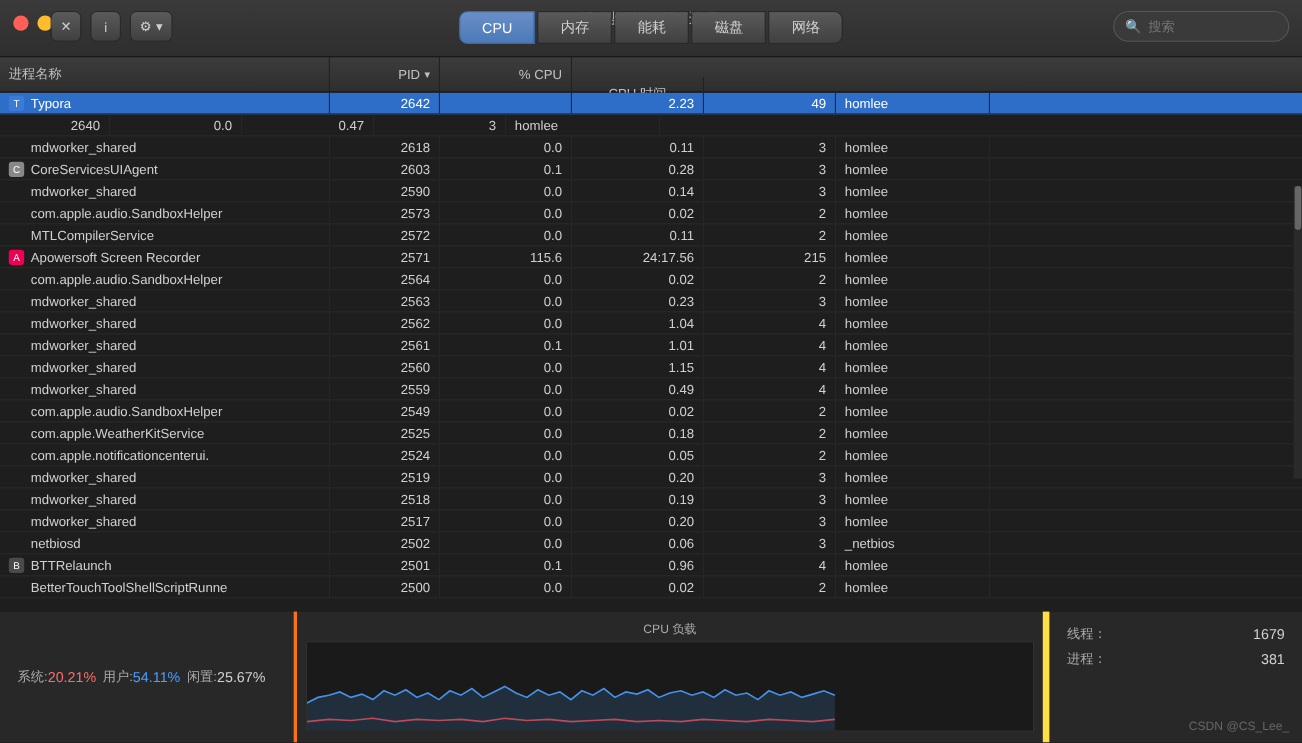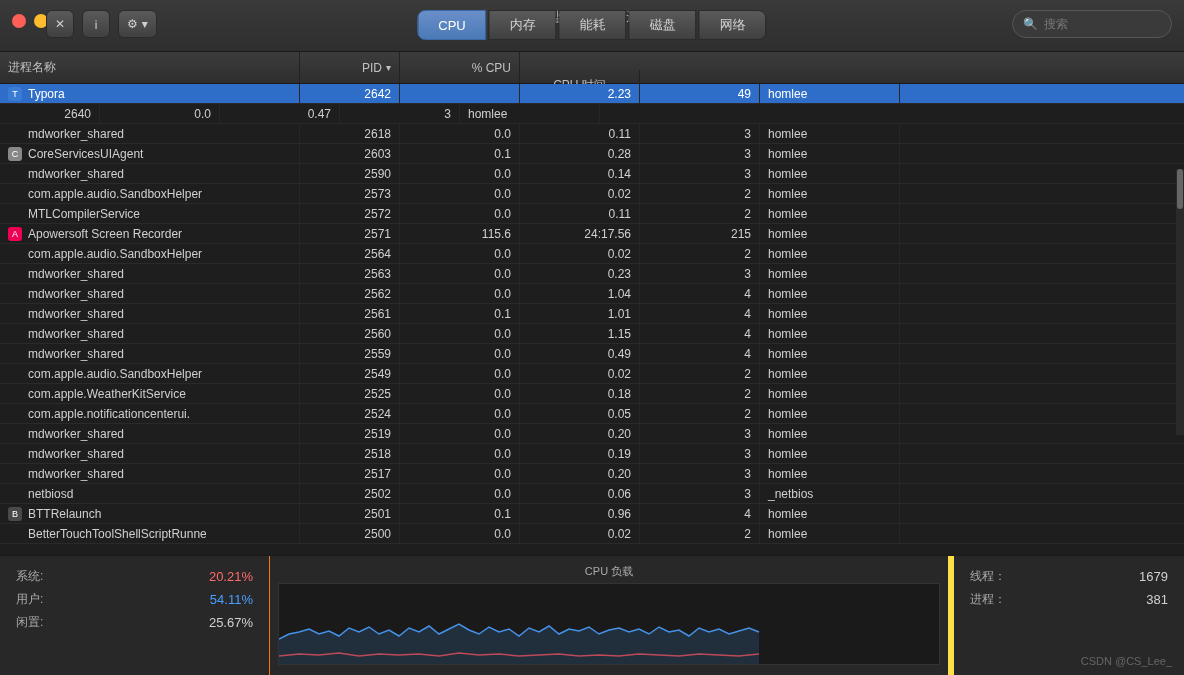--- a/index.html
+++ b/index.html
@@ -235,23 +235,23 @@
       height: 120px;
       background: #282828;
       border-top: 1px solid #1a1a1a;
       display: flex;
       flex-shrink: 0;
     }
     .stats-left {
       width: 270px;
       padding: 12px 16px;
       display: flex;
-      flex-direction: column;
+      flex-direction: row;
       gap: 6px;
-      border-right: 1px solid #f97316;
+      border-right: 3px solid #f97316;
     }
     .stat-row {
       display: flex;
       align-items: center;
       font-size: 12px;
       color: #aaa;
       justify-content: space-between;
     }
     .stat-label { color: #aaa; }
     .stat-value-red { color: #ff6b6b; font-size: 13px; }

